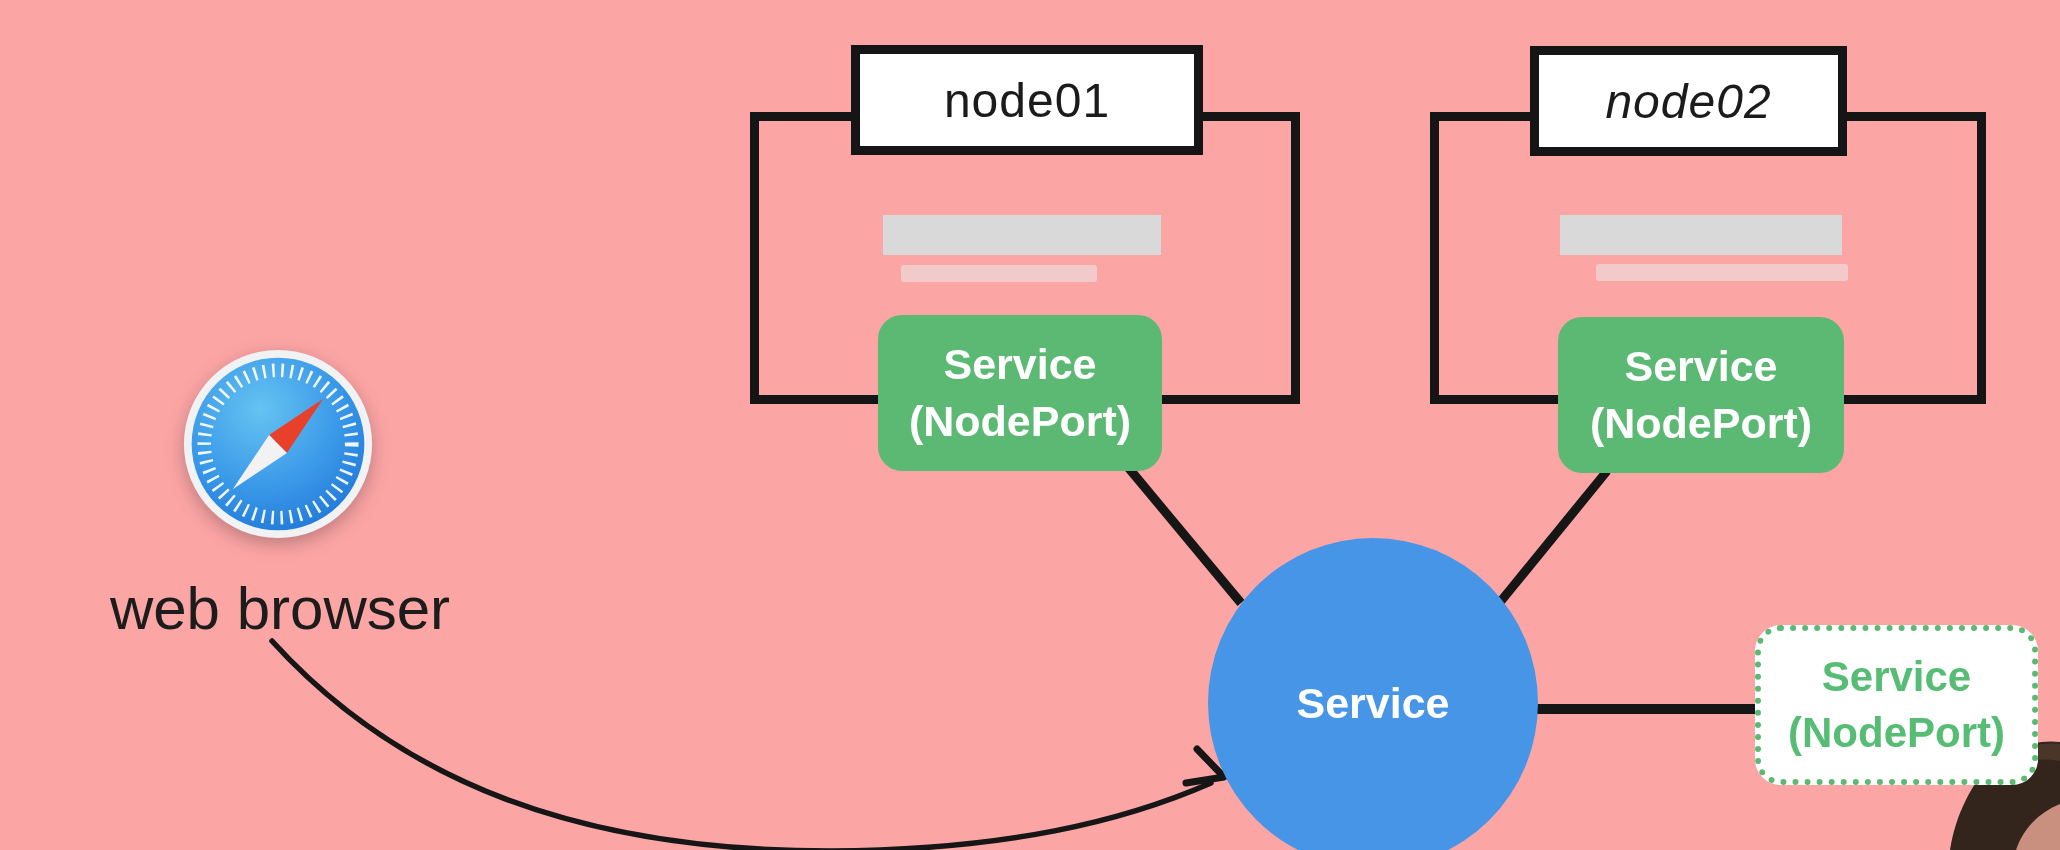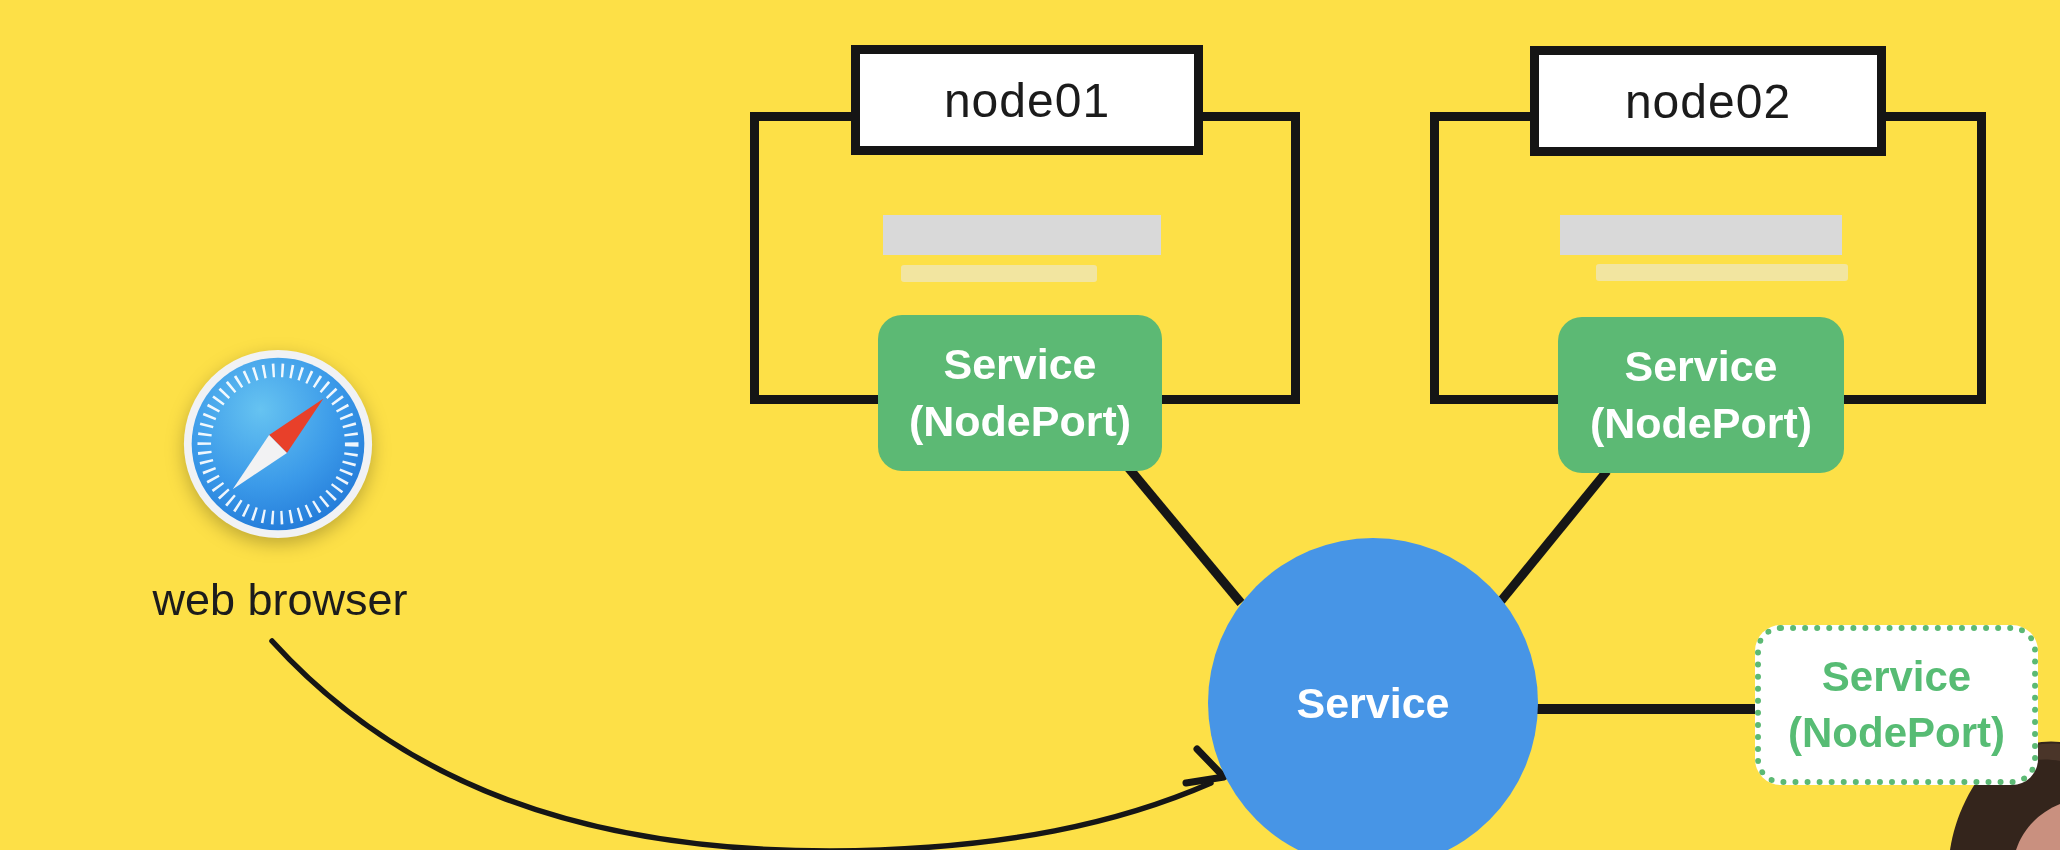--- a/index.html
+++ b/index.html
@@ -1,34 +1,34 @@
 <!DOCTYPE html>
 <html><head>
 <meta charset="utf-8">
 <style>
   html,body{margin:0;padding:0;background:#ffffff;}
   #stage{
-    position:relative;width:2060px;height:850px;overflow:hidden;background:#fde047;
+    position:relative;width:2060px;height:850px;overflow:hidden;background:#fca5a5;
     font-family:"Liberation Sans", sans-serif;
   }
   .abs{position:absolute;box-sizing:border-box;}
   
   #overlay{position:absolute;left:0;top:0;z-index:1;}
   
   .boundary{border:9px solid #151515;background:transparent;z-index:2;}
   #node1-boundary{left:750px;top:112px;width:550px;height:292px;}
   #node2-boundary{left:1430px;top:112px;width:556px;height:292px;}
   
   .nodelabel{
     border:9px solid #151515;background:#ffffff;z-index:4;
     display:flex;align-items:center;justify-content:center;
     font-size:48px;color:#1b1b1b;letter-spacing:1px;
   }
   #node1-label{left:851px;top:45px;width:352px;height:110px;}
-  #node2-label{left:1530px;top:46px;width:356px;height:110px;}
+  #node2-label{left:1530px;top:46px;width:317px;height:110px;font-style:italic;}
   
   .podbar{background:#D9D9D9;z-index:3;}
   #node1-podbar{left:883px;top:215px;width:278px;height:40px;}
   #node2-podbar{left:1560px;top:215px;width:282px;height:40px;}
   .ghostbar{background:#E9E9E9;opacity:.55;z-index:3;border-radius:3px;}
   #node1-ghostbar{left:901px;top:265px;width:196px;height:17px;}
   #node2-ghostbar{left:1596px;top:264px;width:252px;height:17px;}
   
   .svcbox{
     background:#5CB974;border-radius:24px;z-index:4;
@@ -47,21 +47,21 @@
   
   #ext-service{
     left:1755px;top:625px;width:283px;height:160px;border-radius:26px;
     border:6px dotted #5CB974;background:#ffffff;z-index:2;
     display:flex;flex-direction:column;align-items:center;justify-content:center;
     color:#57BC74;font-weight:bold;font-size:42px;line-height:56px;text-align:center;
   }
   
   #client-label{
     left:95px;top:574px;width:370px;text-align:center;z-index:2;
-    font-size:45px;color:#1c1c1c;
+    font-size:60px;color:#1c1c1c;
   }
   #safari-icon{left:181px;top:347px;width:194px;height:194px;z-index:2;
     filter:drop-shadow(0 6px 9px rgba(0,0,0,.25));}
 </style>
 </head>
 <body>
 
 <div id="stage">
 
   <svg id="overlay" width="2060" height="850" viewBox="0 0 2060 850">

